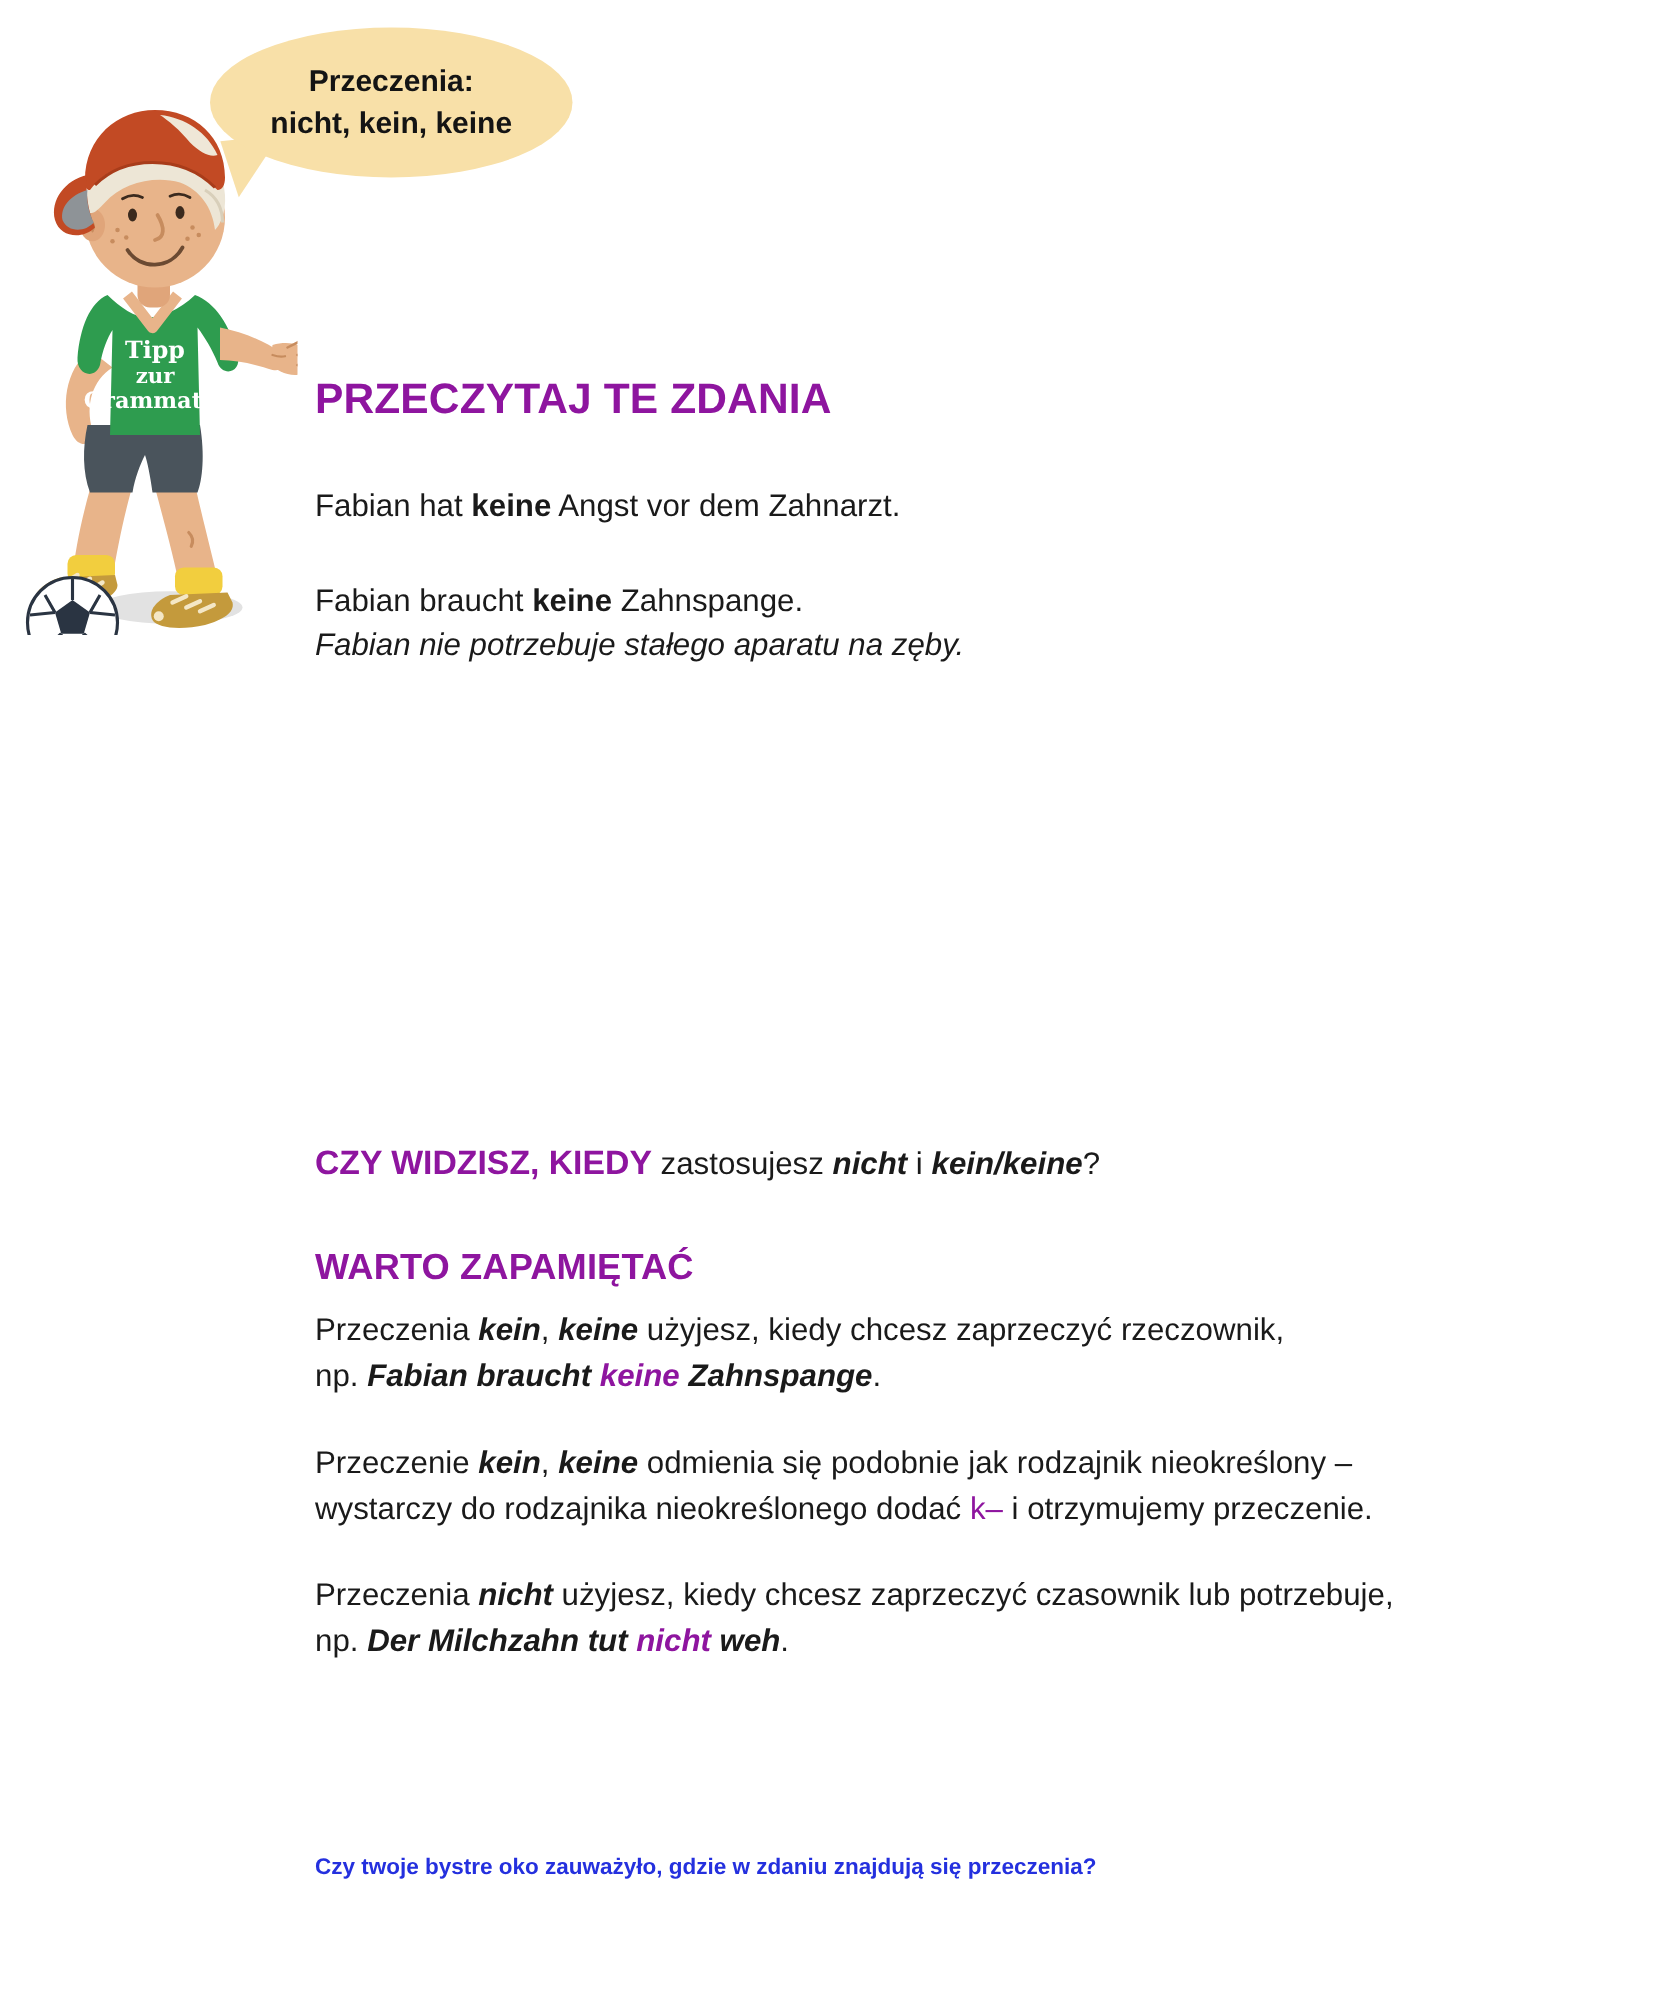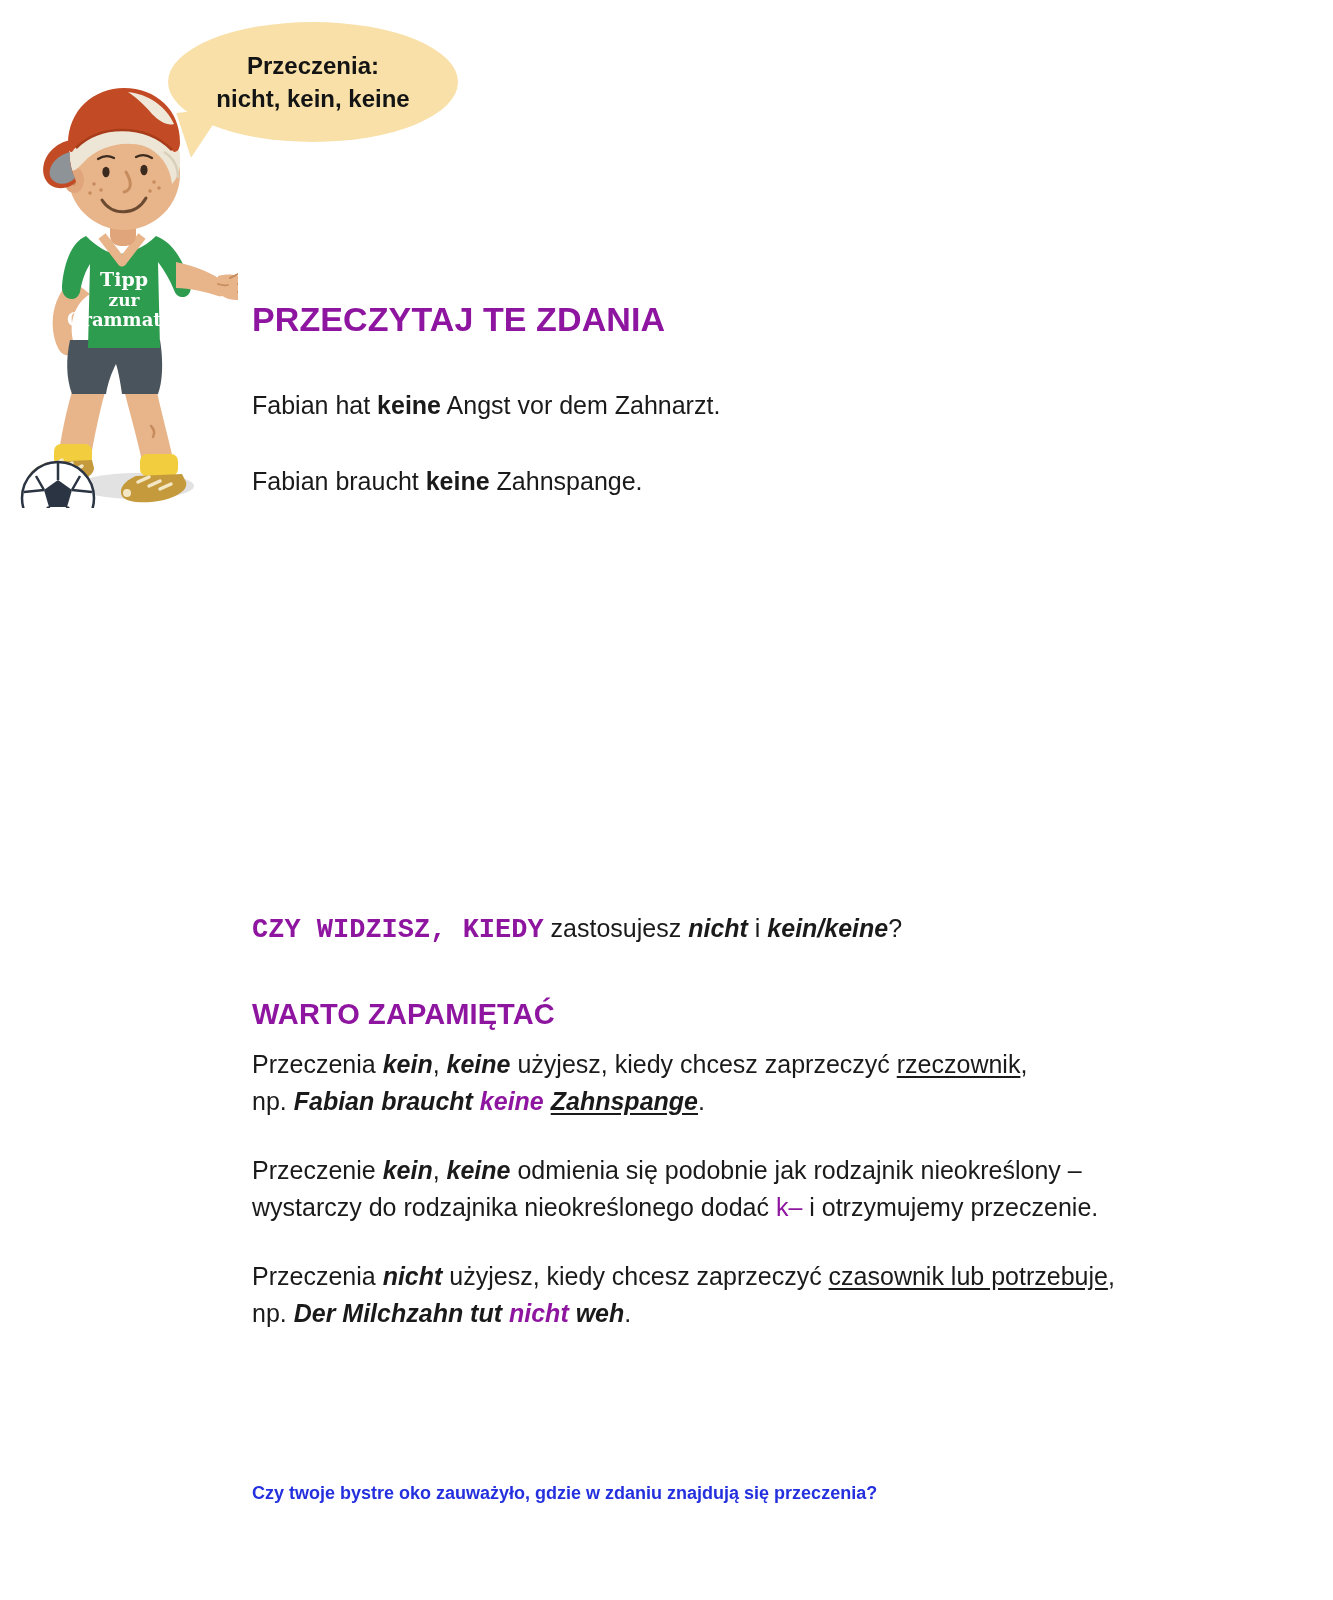--- a/index.html
+++ b/index.html
@@ -96,21 +96,20 @@
   #question-line {
     position: absolute;
     top: 912px; left: 0;
     font-size: 25px;
     line-height: 1.35;
   }
   #question-line .q-head {
     color: #8E159F;
     font-weight: bold;
     font-size: 27px;
-    font-family: Liberation Mono, monospace;
   }
   #question-line .q-rest { color: #1a1a1a; }
   #question-line .bi { font-weight: bold; font-style: italic; }
 
   
   #remember-title {
     position: absolute;
     top: 998px; left: 0;
     font-size: 29px;
   }
@@ -120,21 +119,21 @@
     width: 1040px;
   }
   .r-para {
     font-size: 25px;
     line-height: 1.46;
     margin-bottom: 33px;
     color: #1a1a1a;
   }
   .r-para:last-child { margin-bottom: 0; }
   .bi { font-weight: bold; font-style: italic; }
-  .u  { text-decoration: underline; text-underline-offset: 3px; }
+  .u  { text-underline-offset: 3px; }
   .p  { color: #8E159F; }
 
   
   #footer-question {
     position: absolute;
     top: 1482px; left: 0;
     font-size: 18px;
     font-weight: bold;
     color: #2430DE;
     line-height: 1.3;
@@ -243,20 +242,21 @@
   <div id="page-title" class="h-purple">PRZECZYTAJ TE ZDANIA</div>
 
   <div id="sentence-list">
 
     <div class="sentence-pair">
       <div class="s-de"><span>Fabian hat </span><b>keine</b><span> Angst vor dem Zahnarzt.</span></div>
     </div>
 
     <div class="sentence-pair">
       <div class="s-de"><span>Fabian braucht </span><b>keine</b><span> Zahnspange.</span></div>
+      <div class="s-pl">Fabian nie potrzebuje stałego aparatu na zęby.</div>
     </div>
 
 
 
   </div>
 
   <div id="question-line">
     <span class="q-head">CZY WIDZISZ, KIEDY</span><span class="q-rest"> zastosujesz </span><span class="bi">nicht</span><span class="q-rest"> i </span><span class="bi">kein/keine</span><span class="q-rest">?</span>
   </div>
 

